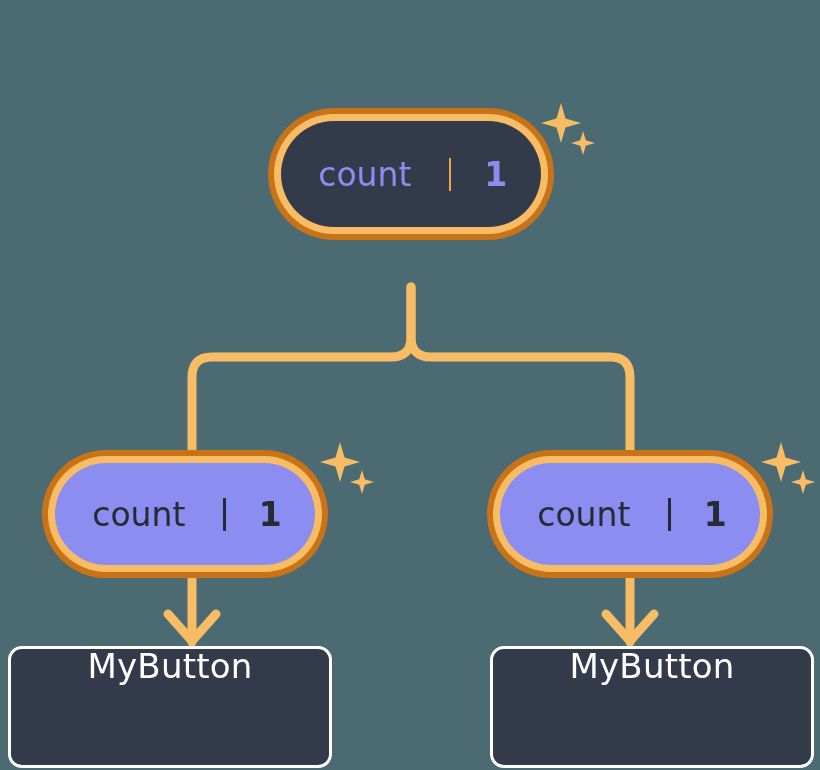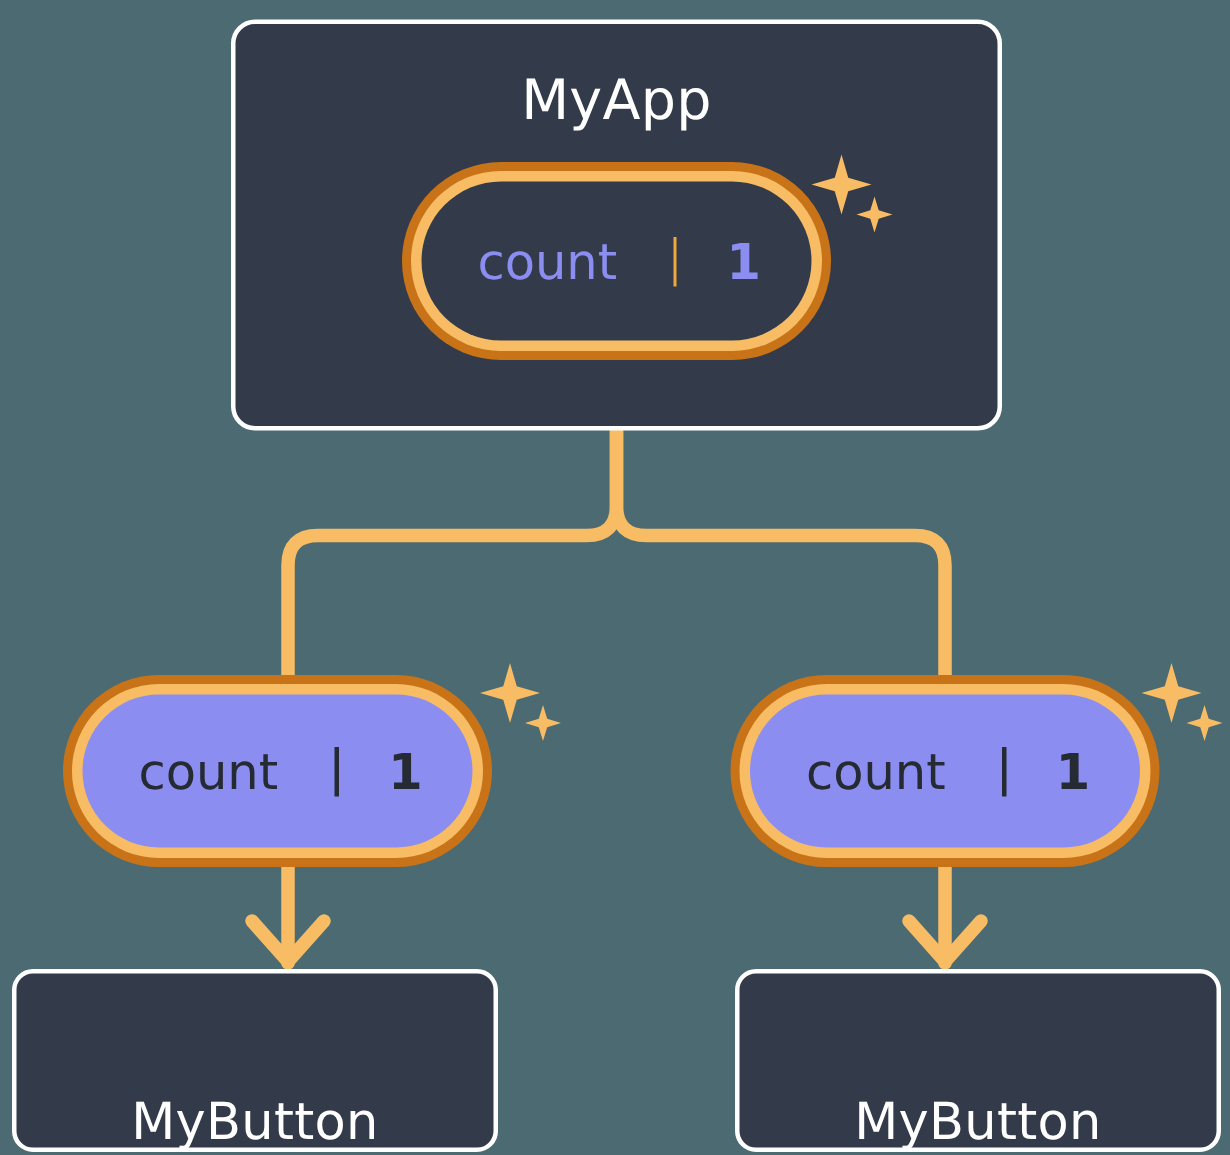--- a/index.html
+++ b/index.html
@@ -47,21 +47,21 @@
   #card-myapp {
     left: 154px; top: 13px;
     width: 514px; height: 274px;
     border-radius: 16px;
     padding-top: 32px;
   }
 
   .card-leaf {
     width: 324px; height: 122px;
     border-radius: 14px;
-    justify-content: flex-end;
+    justify-content: flex-start;
   }
   #card-mybutton-left  { left: 8px;   top: 646px; }
   #card-mybutton-right { left: 490px; top: 646px; }
   .card-leaf .card-title { font-size: 34px; }
   
   .pill-ring {
     position: absolute;
     box-sizing: border-box;
     border-radius: 999px;
     background: #c87318;
@@ -136,23 +136,20 @@
              Q 630 357 630 377
              L 630 452" fill="none" stroke="#f8bd64" stroke-width="9" stroke-linecap="round" stroke-linejoin="round"></path>
 
     <line x1="192" y1="574" x2="192" y2="642" stroke="#f8bd64" stroke-width="9" stroke-linecap="round"></line>
     <polyline points="168,614 192,641 216,614" fill="none" stroke="#f8bd64" stroke-width="9" stroke-linecap="round" stroke-linejoin="round"></polyline>
 
     <line x1="630" y1="574" x2="630" y2="642" stroke="#f8bd64" stroke-width="9" stroke-linecap="round"></line>
     <polyline points="606,614 630,641 654,614" fill="none" stroke="#f8bd64" stroke-width="9" stroke-linecap="round" stroke-linejoin="round"></polyline>
   </svg>
 
-  <div class="card" id="card-myapp">
-    <div class="card-title">MyApp</div>
-  </div>
 
   <div class="pill-ring" id="pill-myapp">
     <div class="pill-band">
       <div class="pill-body">
         <div class="pill-key">count</div>
         <div class="pill-val">1</div>
       </div>
     </div>
   </div>
 

